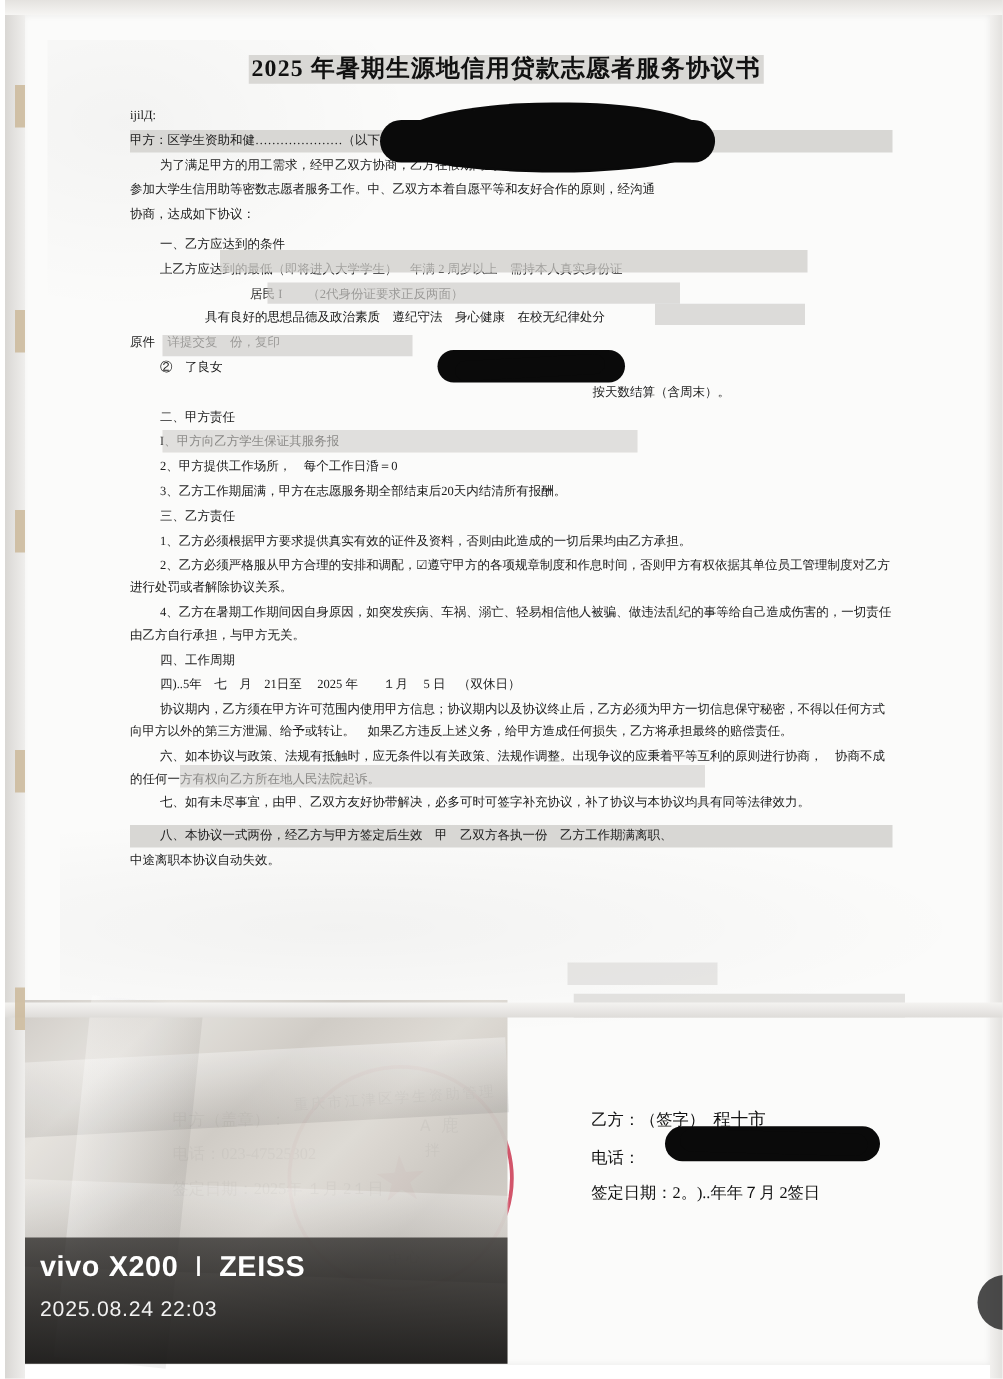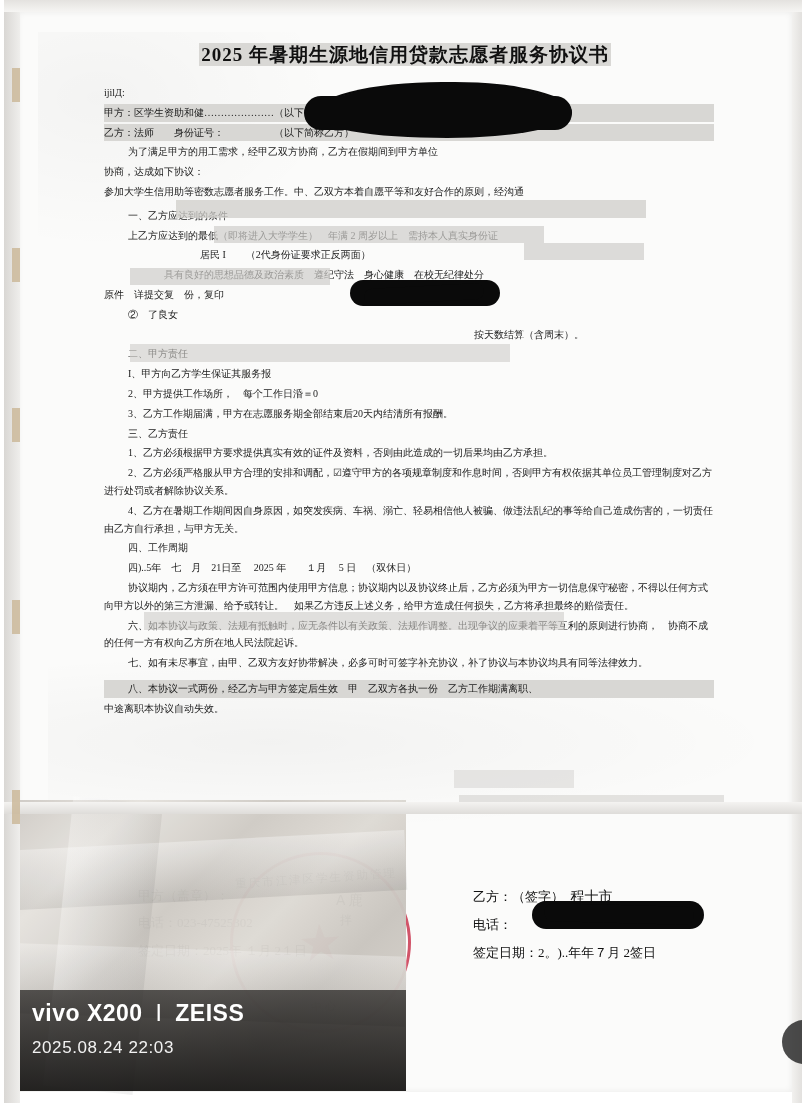--- a/index.html
+++ b/index.html
@@ -119,44 +119,43 @@
     letter-spacing:.6px;
   }
   .wm-sep{display:inline-block;margin:0 6px;font-weight:400;}
 
   .side-dot{
     position:absolute;right:2px;top:1020px;width:22px;height:44px;
     background:#2b2b2b;border-radius:22px 0 0 22px;opacity:.85;
   }
   .tab-left{position:absolute;left:8px;width:8px;height:34px;background:#cbb89a;opacity:.85;}
   .sig-hand{
-    position:absolute;font-family:Liberation Sans, sans-serif;
+    position:absolute;font-family:Liberation Mono, monospace;
     color:#111;font-size:14px;
   }
 </style>
 </head>
 <body>
 
 <div class="photo">
 
   <div class="sheet">
     <div class="shade2"></div>
     <div class="shade1"></div>
 
     <div class="title">
       <span class="hl">2025 年暑期生源地信用贷款志愿者服务协议书</span>
     </div>
 
     <div class="doc-body">
       <p>ijilД:</p>
       <p class="hl">甲方：区学生资助和健…………………（以下简称甲方）</p>
-      <p class="hl">乙方：法师　　身份证号：　　　　　（以下简称乙方）</p>
       <p class="ind">为了满足甲方的用工需求，经甲乙双方协商，乙方在假期间到甲方单位</p>
+      <p>参加大学生信用助等密数志愿者服务工作。中、乙双方本着自愿平等和友好合作的原则，经沟通</p>
       <p>协商，达成如下协议：</p>
-      <p>参加大学生信用助等密数志愿者服务工作。中、乙双方本着自愿平等和友好合作的原则，经沟通</p>
 
       <p class="ind" style="margin-top:6px">一、乙方应达到的条件</p>
       <p class="ind">上乙方应达到的最低（即将进入大学学生）　年满 2 周岁以上　需持本人真实身份证</p>
       <p class="ind" style="text-indent:96px">居民 I　　（2代身份证要求正反两面）</p>
       <p class="ind" style="text-indent:60px">具有良好的思想品德及政治素质　遵纪守法　身心健康　在校无纪律处分</p>
       <p>原件　详提交复　份，复印</p>
       <p class="ind">②　了良女</p>
       <p style="text-indent:370px">按天数结算（含周末）。</p>
 
       <p class="ind">二、甲方责任</p>

